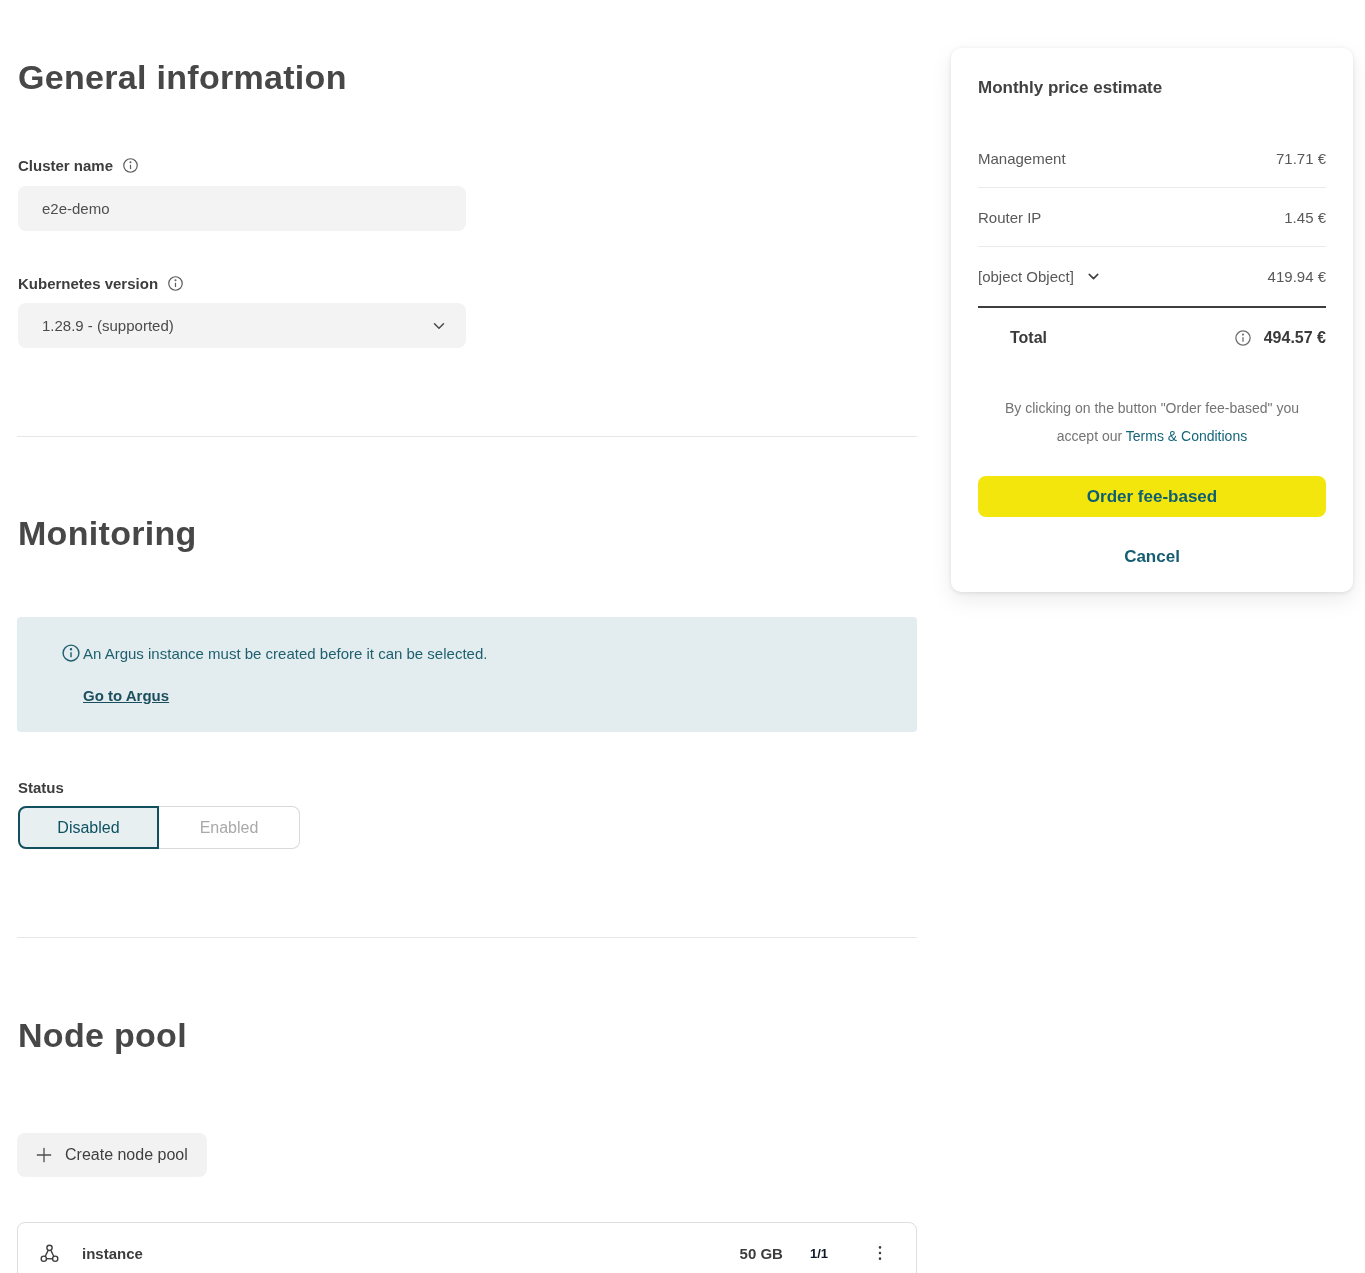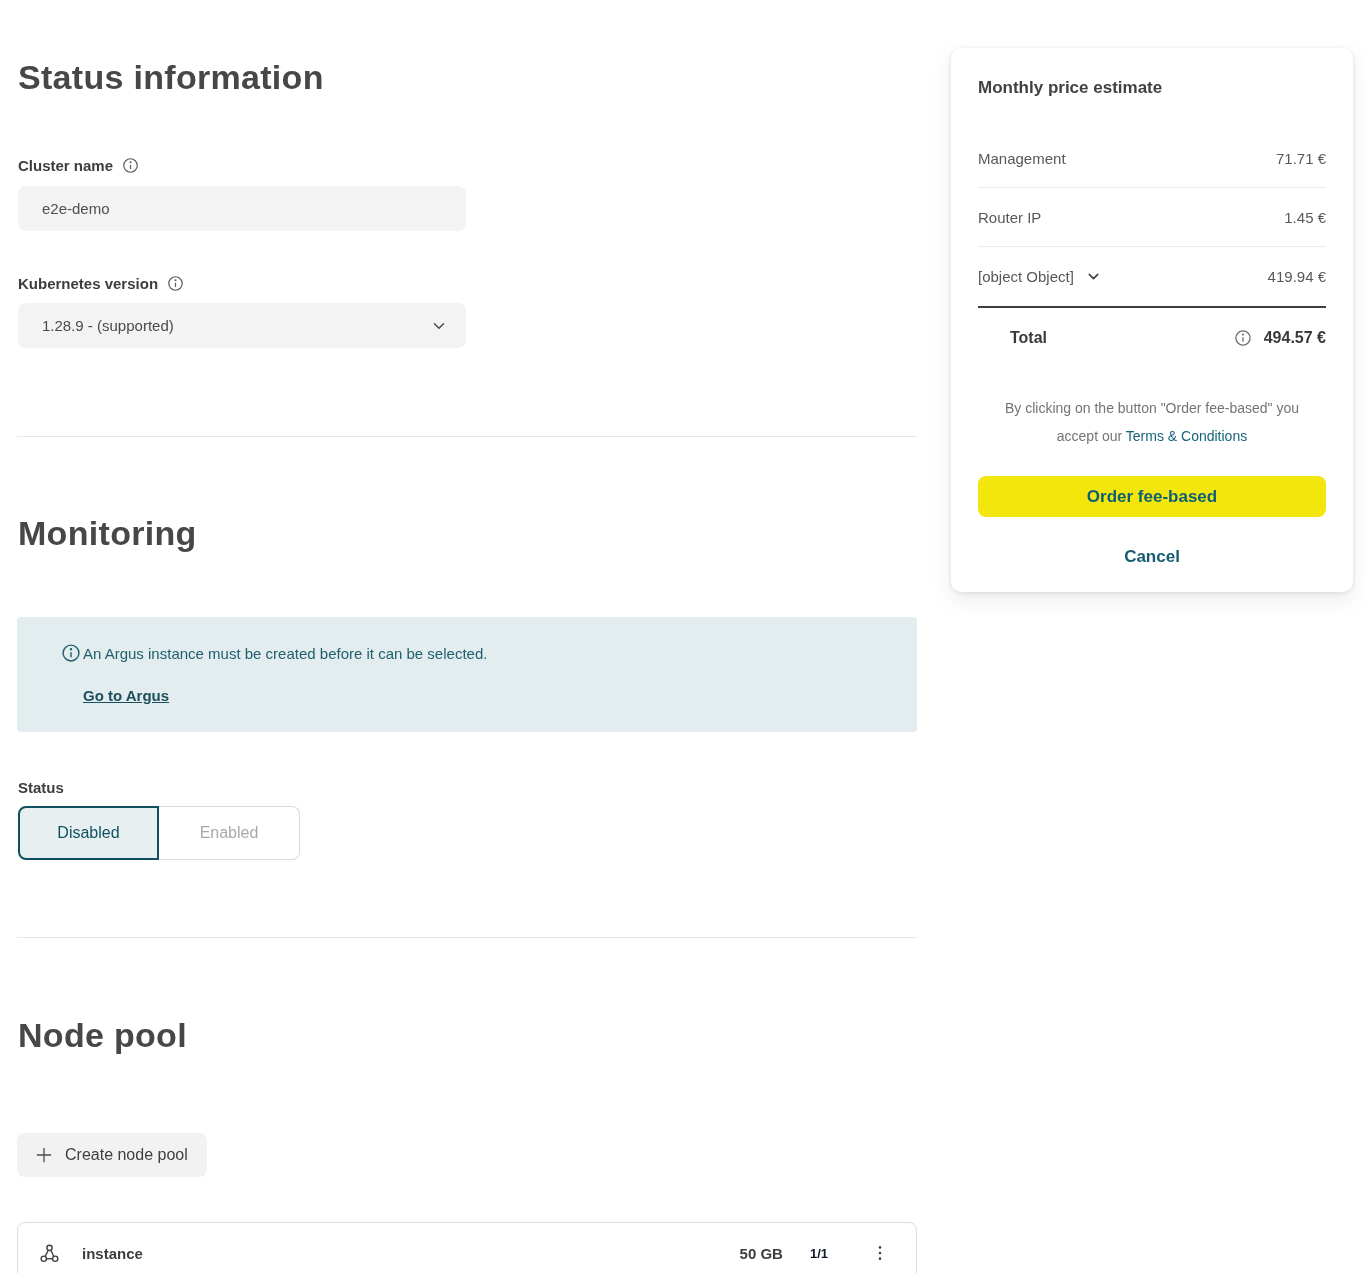--- a/index.html
+++ b/index.html
@@ -46,21 +46,21 @@
   .banner-icon svg { width:100%; height:100%; }
   .banner-text { position:absolute; left:66px; top:28px; font-size:15px; color:#1e5f6e; }
   .banner-link {
     position:absolute; left:66px; top:70px; font-size:15px; font-weight:600;
     color:#1c4f5d; text-decoration:underline; cursor:pointer;
   }
 
   
   .toggle-group { display:flex; }
   .toggle-btn {
-    width:141px; height:54px; display:flex; align-items:center; justify-content:center;
+    width:141px; height:43px; display:flex; align-items:center; justify-content:center;
     font-size:16px; cursor:pointer;
   }
   .toggle-selected {
     background:#e8eff0; border:2px solid #114f5e; border-radius:8px 0 0 8px;
     color:#0d5262; font-weight:500;
   }
   .toggle-unselected {
     background:#ffffff; border:1px solid #d9d9d9; border-left:none;
     border-radius:0 8px 8px 0; color:#a9a9a9;
   }
@@ -129,21 +129,21 @@
   }
   .cancel-btn {
     margin:30px auto 0; display:block; background:transparent; border:none;
     color:#155d70; font-size:17px; font-weight:700; cursor:pointer;
     font-family:"Liberation Sans", sans-serif;
   }
 </style>
 </head>
 <body>
 
-<h1 class="abs section-title" style="left:18px; top:58px;">Status information</h1>
+<h1 class="abs section-title" style="left:18px; top:58px;">General information</h1>
 
 <div class="abs field-label-row" style="left:18px; top:157px;">
   <span class="field-label">Cluster name</span>
   <span class="info-icon">
     <svg viewBox="0 0 24 24" fill="none" stroke="currentColor" stroke-width="1.7">
       <circle cx="12" cy="12" r="9.5"></circle>
         <line x1="12" y1="11" x2="12" y2="17"></line>
         <circle cx="12" cy="7.4" r="0.6" fill="currentColor"></circle>
     </svg>
   </span>

